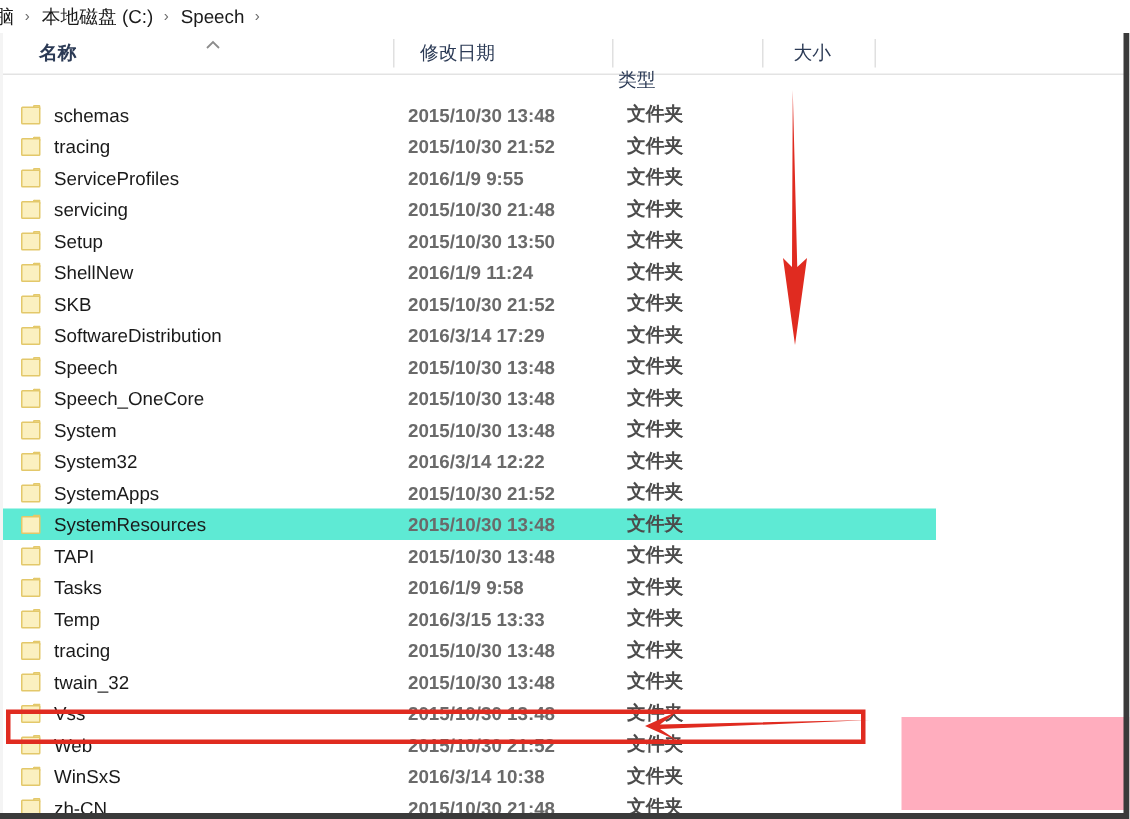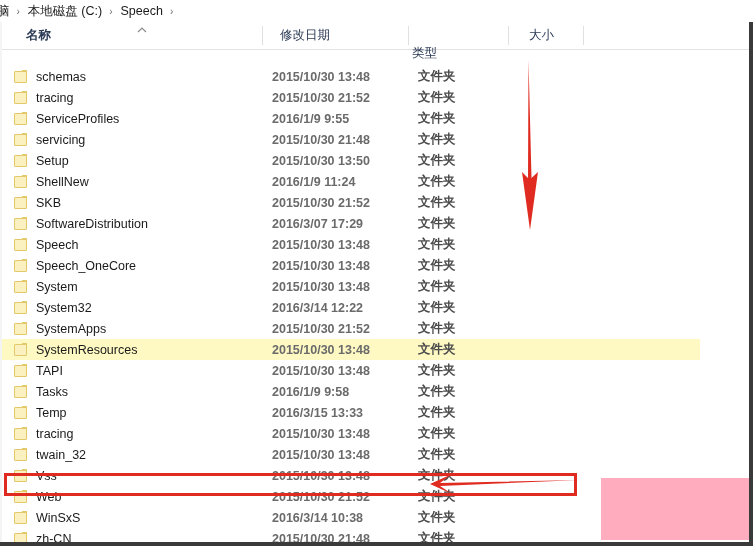--- a/index.html
+++ b/index.html
@@ -96,22 +96,22 @@
   }
   .file-row {
     position: relative;
     height: 21px;
     display: flex;
     align-items: center;
     font-size: 12.5px;
     box-sizing: border-box;
   }
   .file-row.selected {
-    background: #fef9c3;
-    width: 700px;
+    background: #5eead4;
+    width: 624px;
   }
   .folder-icon {
     position: absolute;
     left: 14px;
     top: 4px;
     width: 14px;
     height: 13px;
   }
   .folder-icon .body {
     position: absolute;
@@ -326,21 +326,21 @@
       <span class="cell-date">2015/10/30 21:52</span>
       <span class="cell-type">文件夹</span>
       <span class="cell-size"></span>
     </div>
     <div class="file-row">
       <div class="folder-icon">
         <div class="tab"></div>
         <div class="body"></div>
       </div>
       <span class="cell-name">SoftwareDistribution</span>
-      <span class="cell-date">2016/3/07 17:29</span>
+      <span class="cell-date">2016/3/14 17:29</span>
       <span class="cell-type">文件夹</span>
       <span class="cell-size"></span>
     </div>
     <div class="file-row">
       <div class="folder-icon">
         <div class="tab"></div>
         <div class="body"></div>
       </div>
       <span class="cell-name">Speech</span>
       <span class="cell-date">2015/10/30 13:48</span>

